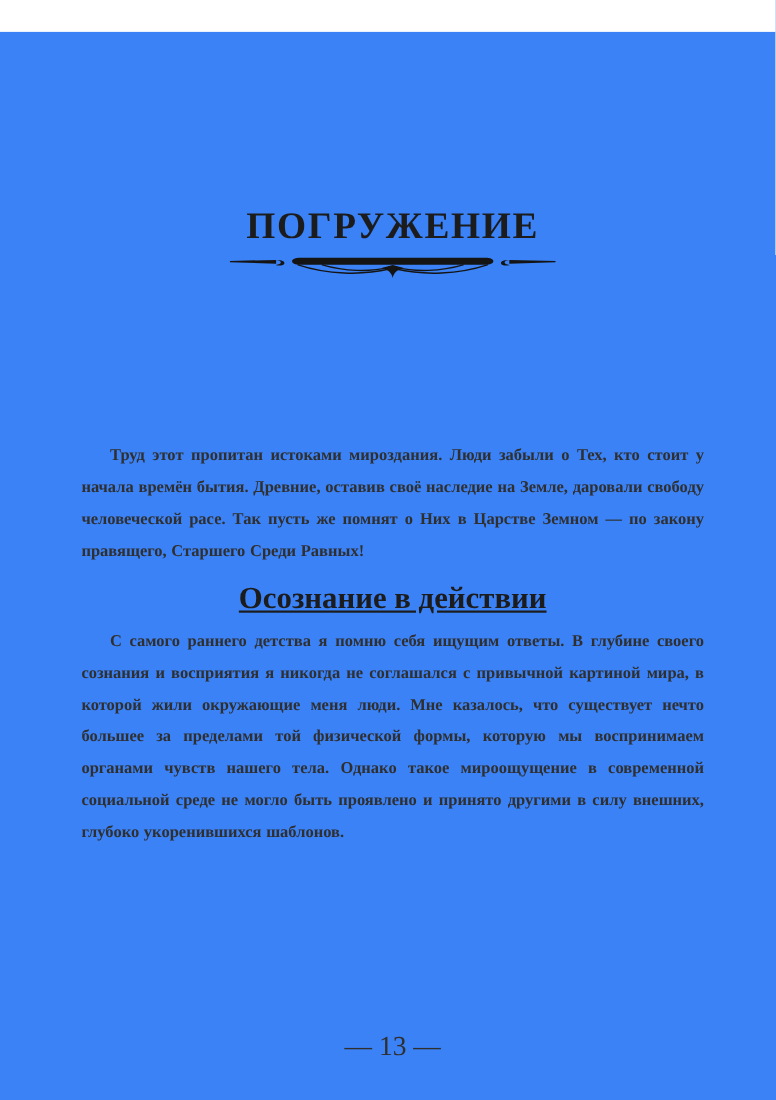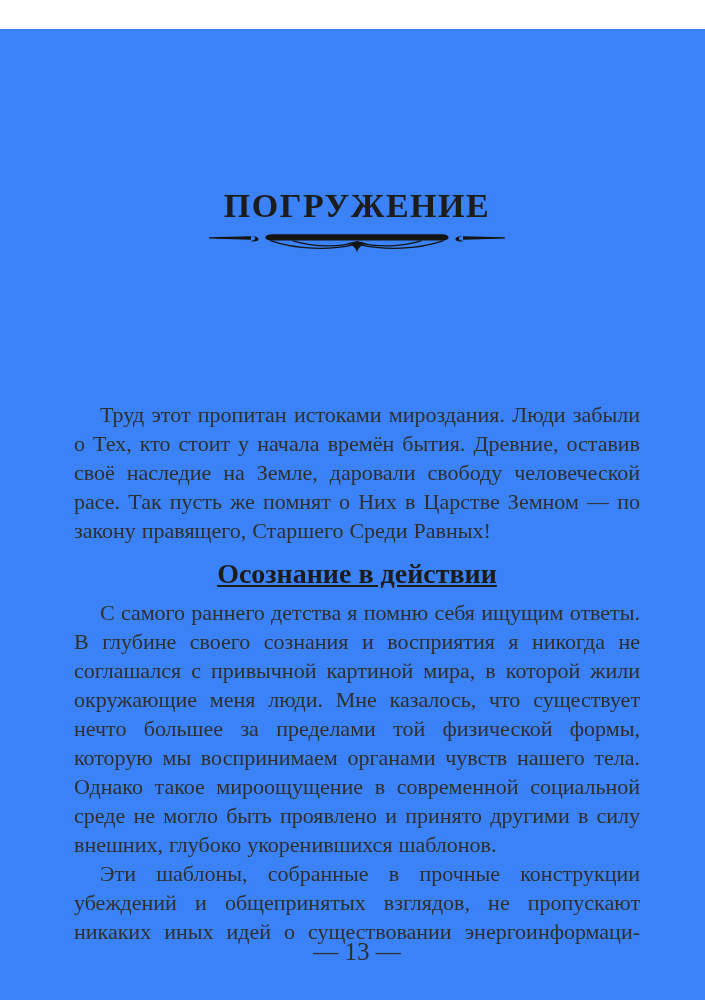--- a/index.html
+++ b/index.html
@@ -40,27 +40,28 @@
   }
   .ornament svg { display: block; }
   .text-block {
     position: absolute;
     top: 371px;
     left: 74px;
     width: 566px;
   }
   .para {
     margin: 0;
-    font-size: 22px;
+    font-size: 15px;
     line-height: 29px;
     text-align: justify;
     text-indent: 26px;
     hyphens: auto;
     -webkit-hyphens: auto;
     word-spacing: 0.5px;
+    font-weight: bold;
   }
   .para.cut-paragraph {
     text-align-last: justify;
   }
   .section-heading {
     margin: 12px 0 8px 0;
     text-align: center;
     font-size: 28px;
     line-height: 33px;
     font-weight: 700;
@@ -113,18 +114,17 @@
     </svg>
   </div>
 
   <div class="text-block" lang="ru">
     <p class="para">Труд этот пропитан истоками мироздания. Люди забыли о Тех, кто стоит у начала времён бытия. Древние, оставив своё наследие на Земле, даровали свободу человеческой расе. Так пусть же помнят о Них в Царстве Земном — по закону правящего, Старшего Среди Равных!</p>
 
     <h2 class="section-heading">Осознание в действии</h2>
 
     <p class="para">С самого раннего детства я помню себя ищущим ответы. В глубине своего сознания и восприятия я никогда не соглашался с привычной картиной мира, в которой жили окружающие меня люди. Мне казалось, что существует нечто большее за пределами той физической формы, которую мы воспринимаем органами чувств нашего тела. Однако такое мироощущение в современной социальной среде не могло быть проявлено и принято другими в силу внешних, глубоко укоренившихся шаблонов.</p>
 
-    <p class="para cut-paragraph">Эти шаблоны, собранные в прочные конструкции убеждений и общепринятых взглядов, не пропускают никаких иных идей о существовании энергоинформаци-</p>
   </div>
 
   <div class="page-footer">— 13 —</div>
 
 </div>
 
 </body></html>

